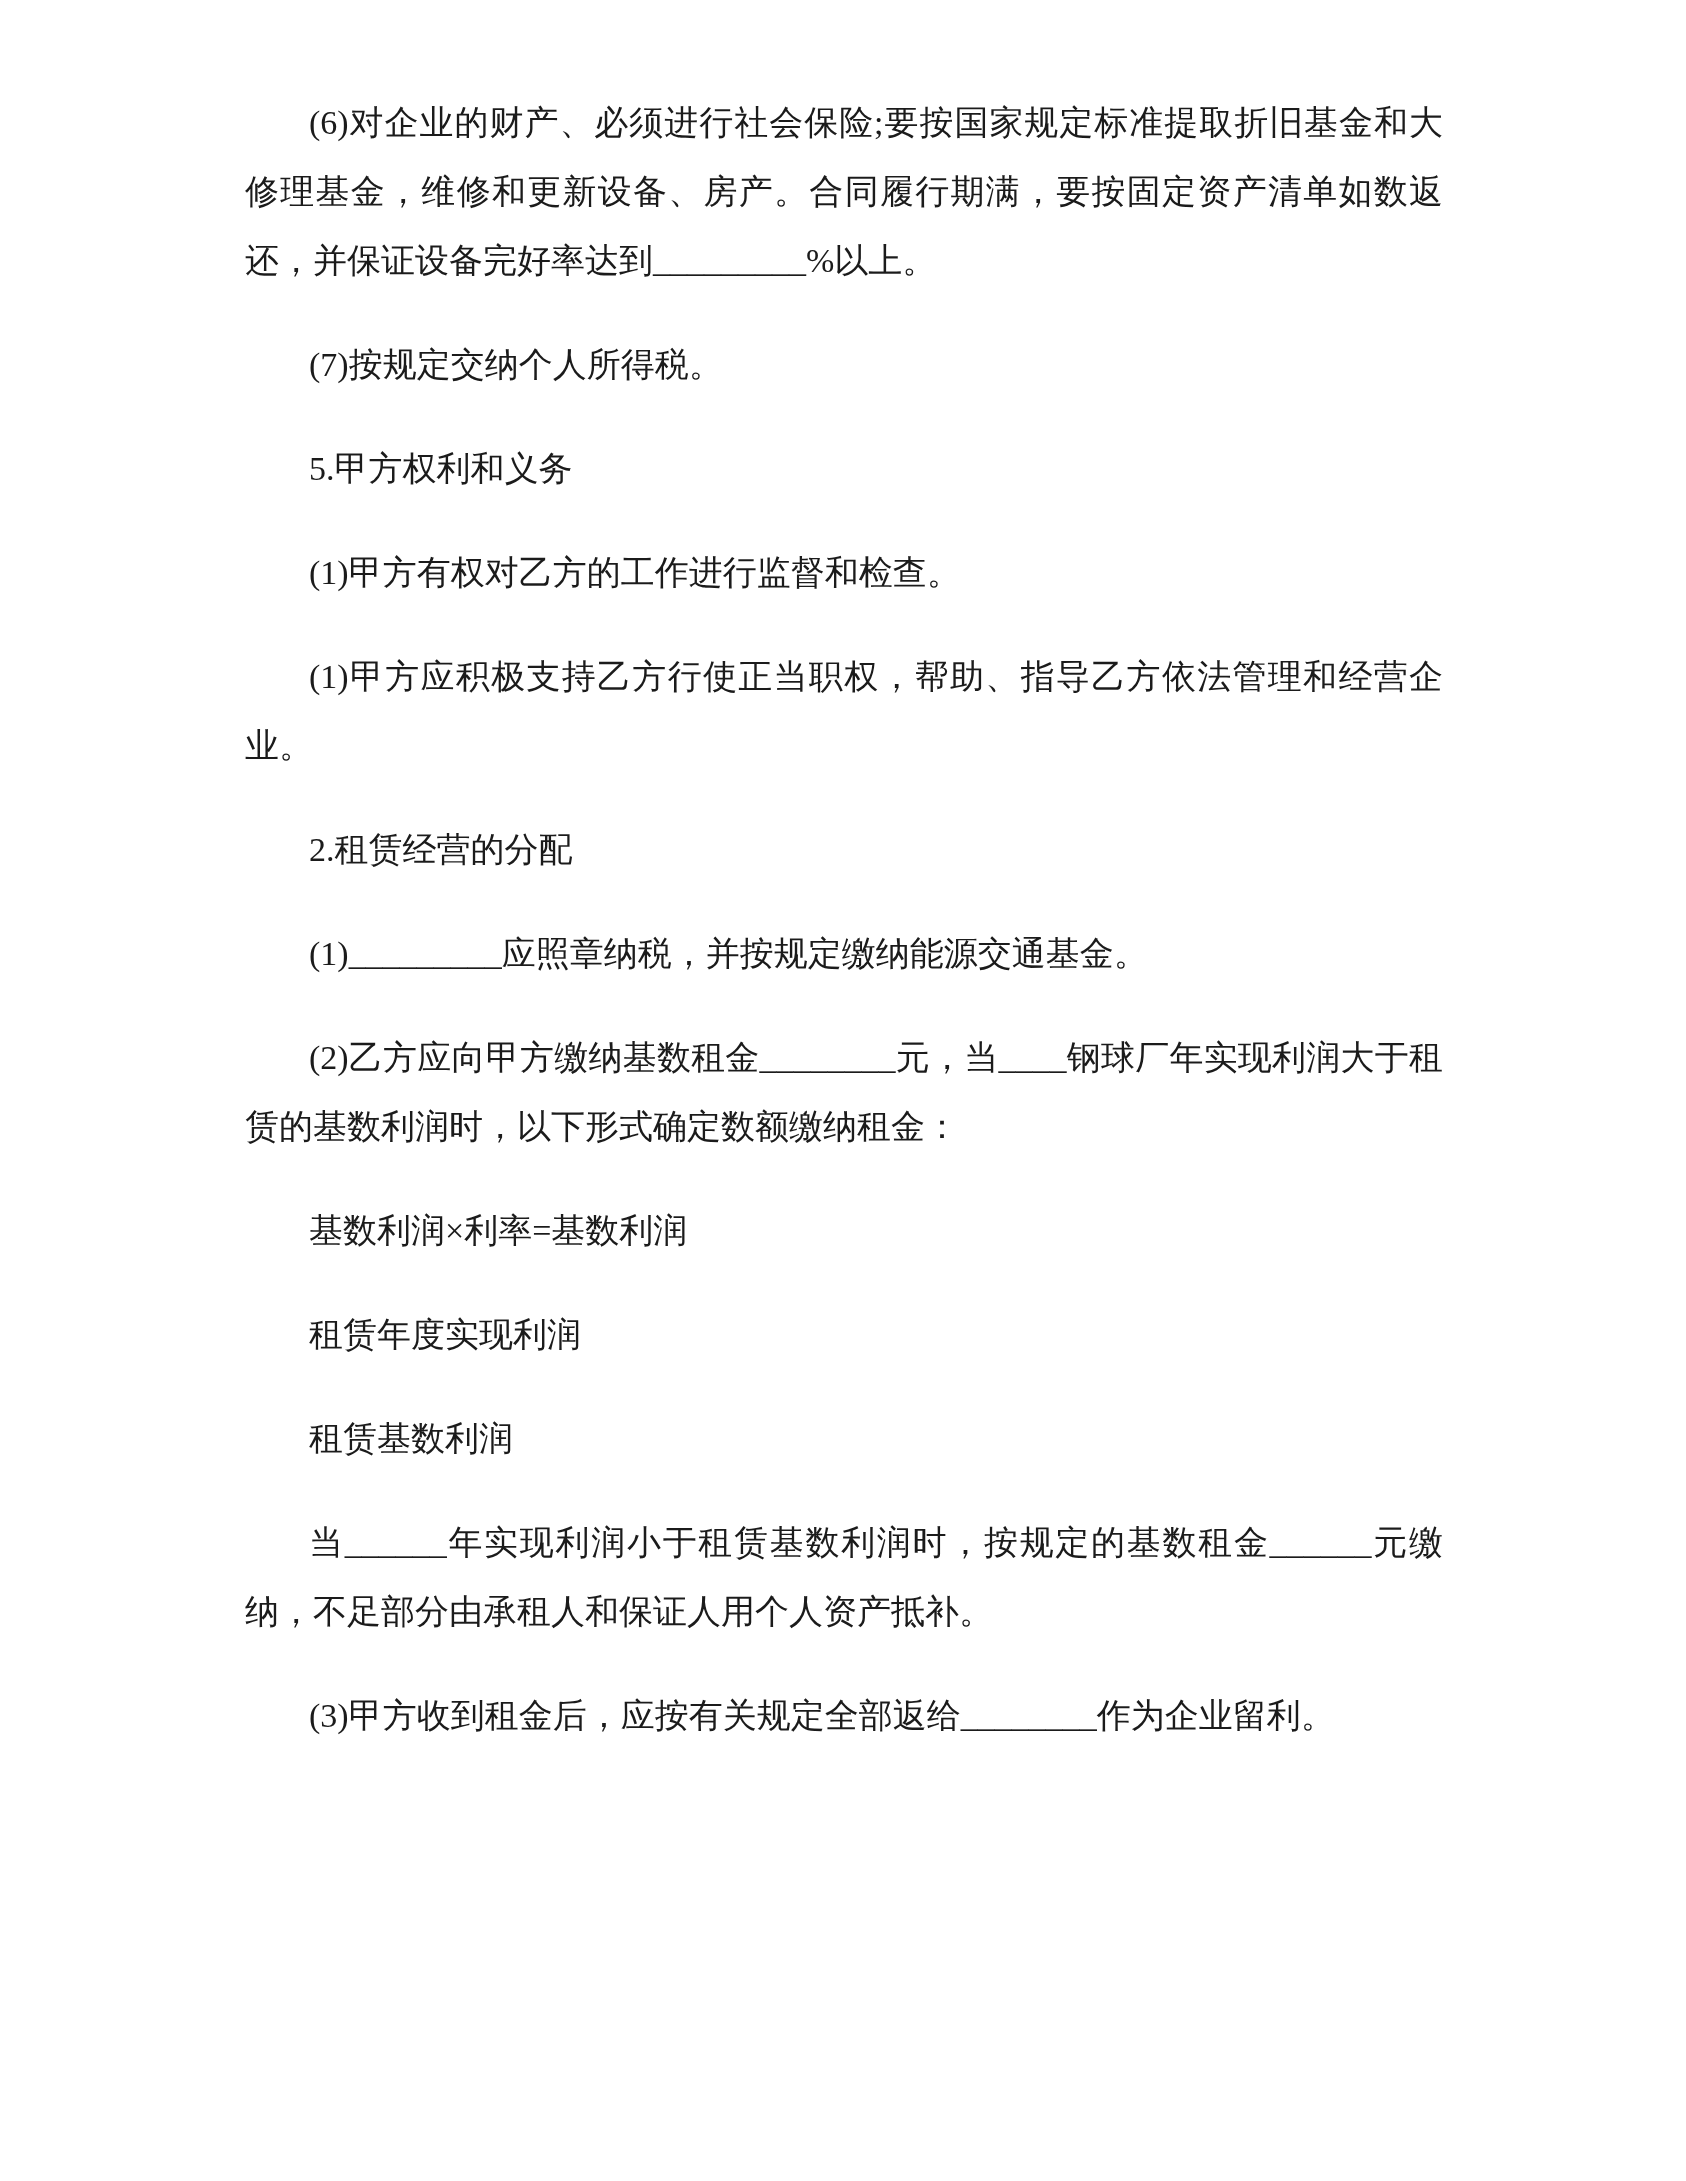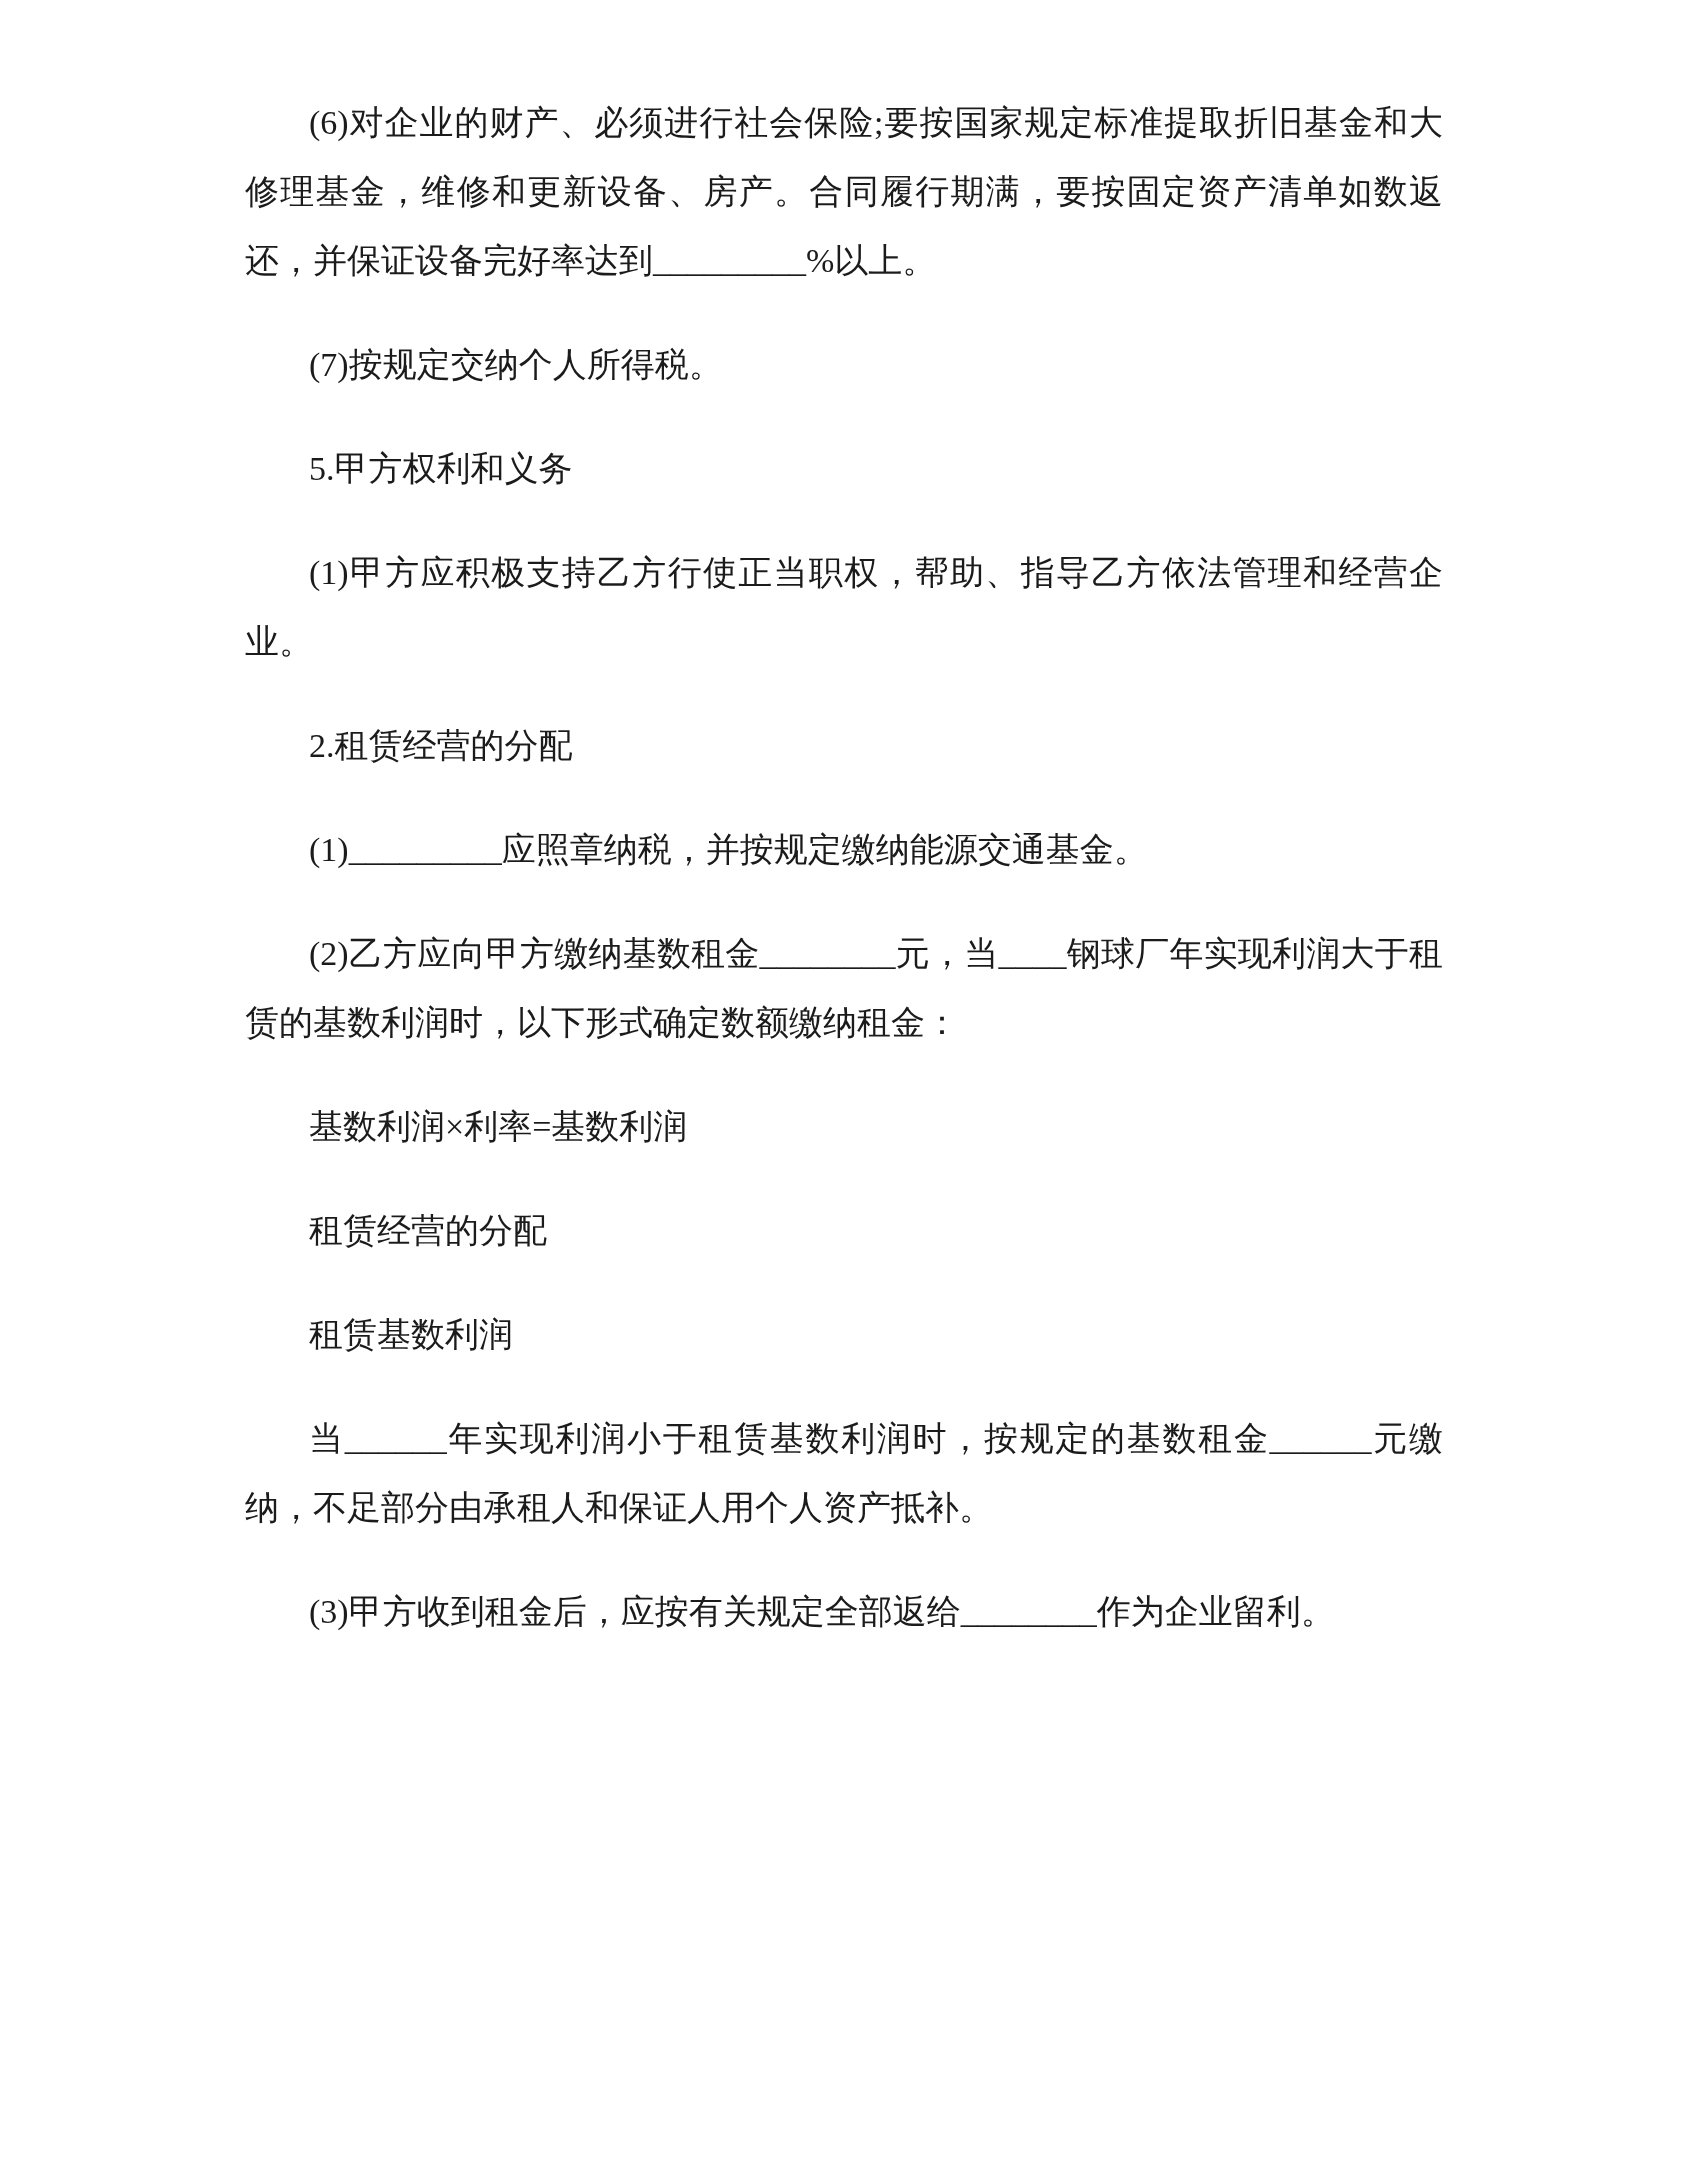--- a/index.html
+++ b/index.html
@@ -27,23 +27,24 @@
     word-break: break-all;
   }
 </style>
 </head>
 <body>
 
 <div class="page">
   <p>(6)对企业的财产、必须进行社会保险;要按国家规定标准提取折旧基金和大修理基金，维修和更新设备、房产。合同履行期满，要按固定资产清单如数返还，并保证设备完好率达到_________%以上。</p>
   <p>(7)按规定交纳个人所得税。</p>
   <p>5.甲方权利和义务</p>
+  <p>(1)甲方有权对乙方的工作进行监督和检查。</p>
   <p>(1)甲方应积极支持乙方行使正当职权，帮助、指导乙方依法管理和经营企业。</p>
   <p>2.租赁经营的分配</p>
   <p>(1)_________应照章纳税，并按规定缴纳能源交通基金。</p>
   <p>(2)乙方应向甲方缴纳基数租金________元，当____钢球厂年实现利润大于租赁的基数利润时，以下形式确定数额缴纳租金：</p>
   <p>基数利润×利率=基数利润</p>
-  <p>租赁经营的分配</p>
+  <p>租赁年度实现利润</p>
   <p>租赁基数利润</p>
   <p>当______年实现利润小于租赁基数利润时，按规定的基数租金______元缴纳，不足部分由承租人和保证人用个人资产抵补。</p>
   <p>(3)甲方收到租金后，应按有关规定全部返给________作为企业留利。</p>
 </div>
 
 
 </body></html>

